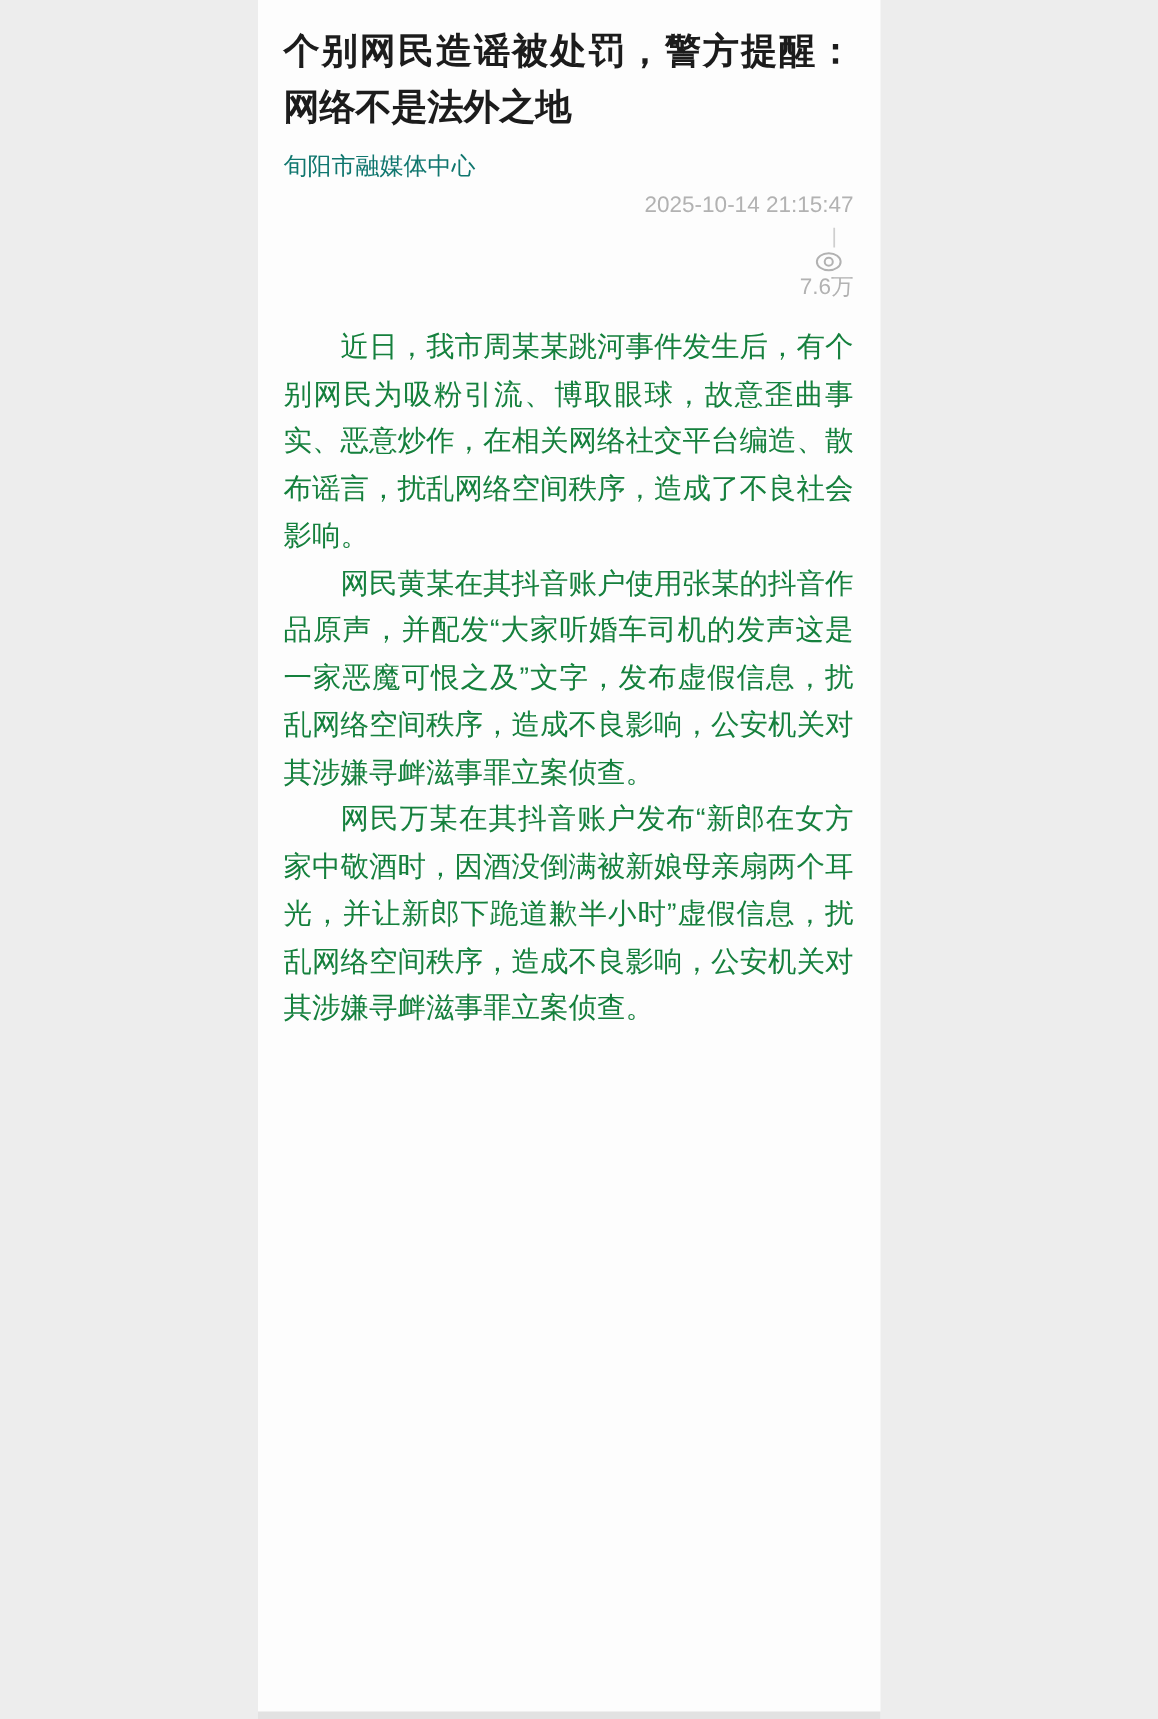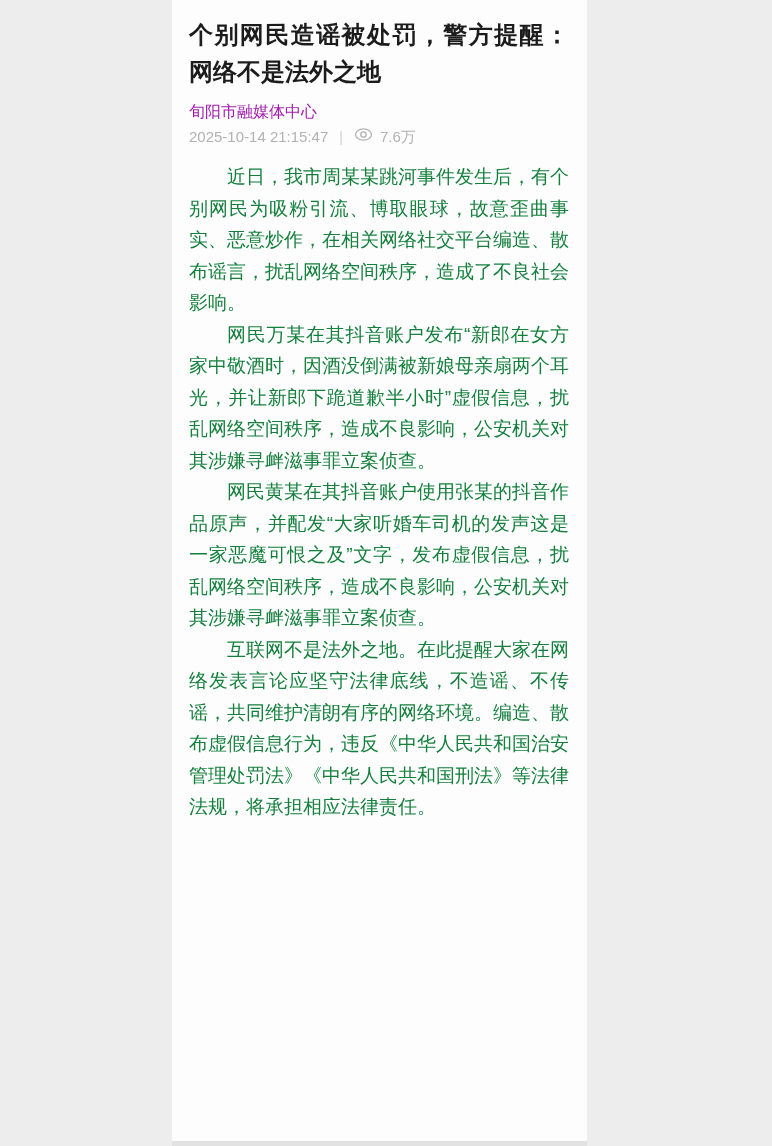--- a/index.html
+++ b/index.html
@@ -33,29 +33,30 @@
     font-size: 24px;
     line-height: 37px;
     font-weight: 700;
     color: #1c1c1c;
     text-align: justify;
   }
   .source {
     margin-top: 11px;
     font-size: 16px;
     line-height: 22px;
-    color: #a21caf;
+    color: #0f766e;
   }
   .meta {
     margin-top: 4px;
     display: flex;
-    align-items: flex-start;
+    align-items: flex-end;
     font-size: 15px;
     line-height: 20px;
     color: #b2b2b2;
+    flex-direction: column;
   }
   .meta .sep {
     color: #cfcfcf;
     margin: 0 11px;
     font-size: 14px;
   }
   .meta .eye {
     display: inline-flex;
     align-items: center;
     margin-right: 7px;
@@ -99,20 +100,19 @@
         <svg width="19" height="15" viewBox="0 0 24 18" aria-hidden="true">
           <ellipse cx="12" cy="9" rx="10" ry="7.2" fill="none" stroke="#b2b2b2" stroke-width="1.7"></ellipse>
           <circle cx="12" cy="9" r="3.4" fill="none" stroke="#b2b2b2" stroke-width="1.7"></circle>
         </svg>
       </span>
       <span>7.6万</span>
     </div>
 
     <div class="body">
         <p class="para">近日，我市周某某跳河事件发生后，有个别网民为吸粉引流、博取眼球，故意歪曲事实、恶意炒作，在相关网络社交平台编造、散布谣言，扰乱网络空间秩序，造成了不良社会影响。</p>
+        <p class="para">网民黄某在其抖音账户使用张某的抖音作品原声，并配发“大家听婚车司机的发声这是一家恶魔可恨之及”文字，发布虚假信息，扰乱网络空间秩序，造成不良影响，公安机关对其涉嫌寻衅滋事罪立案侦查。</p>
         <p class="para">网民万某在其抖音账户发布“新郎在女方家中敬酒时，因酒没倒满被新娘母亲扇两个耳光，并让新郎下跪道歉半小时”虚假信息，扰乱网络空间秩序，造成不良影响，公安机关对其涉嫌寻衅滋事罪立案侦查。</p>
-        <p class="para">网民黄某在其抖音账户使用张某的抖音作品原声，并配发“大家听婚车司机的发声这是一家恶魔可恨之及”文字，发布虚假信息，扰乱网络空间秩序，造成不良影响，公安机关对其涉嫌寻衅滋事罪立案侦查。</p>
-        <p class="para">互联网不是法外之地。在此提醒大家在网络发表言论应坚守法律底线，不造谣、不传谣，共同维护清朗有序的网络环境。编造、散布虚假信息行为，违反《中华人民共和国治安管理处罚法》《中华人民共和国刑法》等法律法规，将承担相应法律责任。</p>
       </div>
 
     <div class="bottom-strip"></div>
   </div>
 </div>
 
 </body></html>

